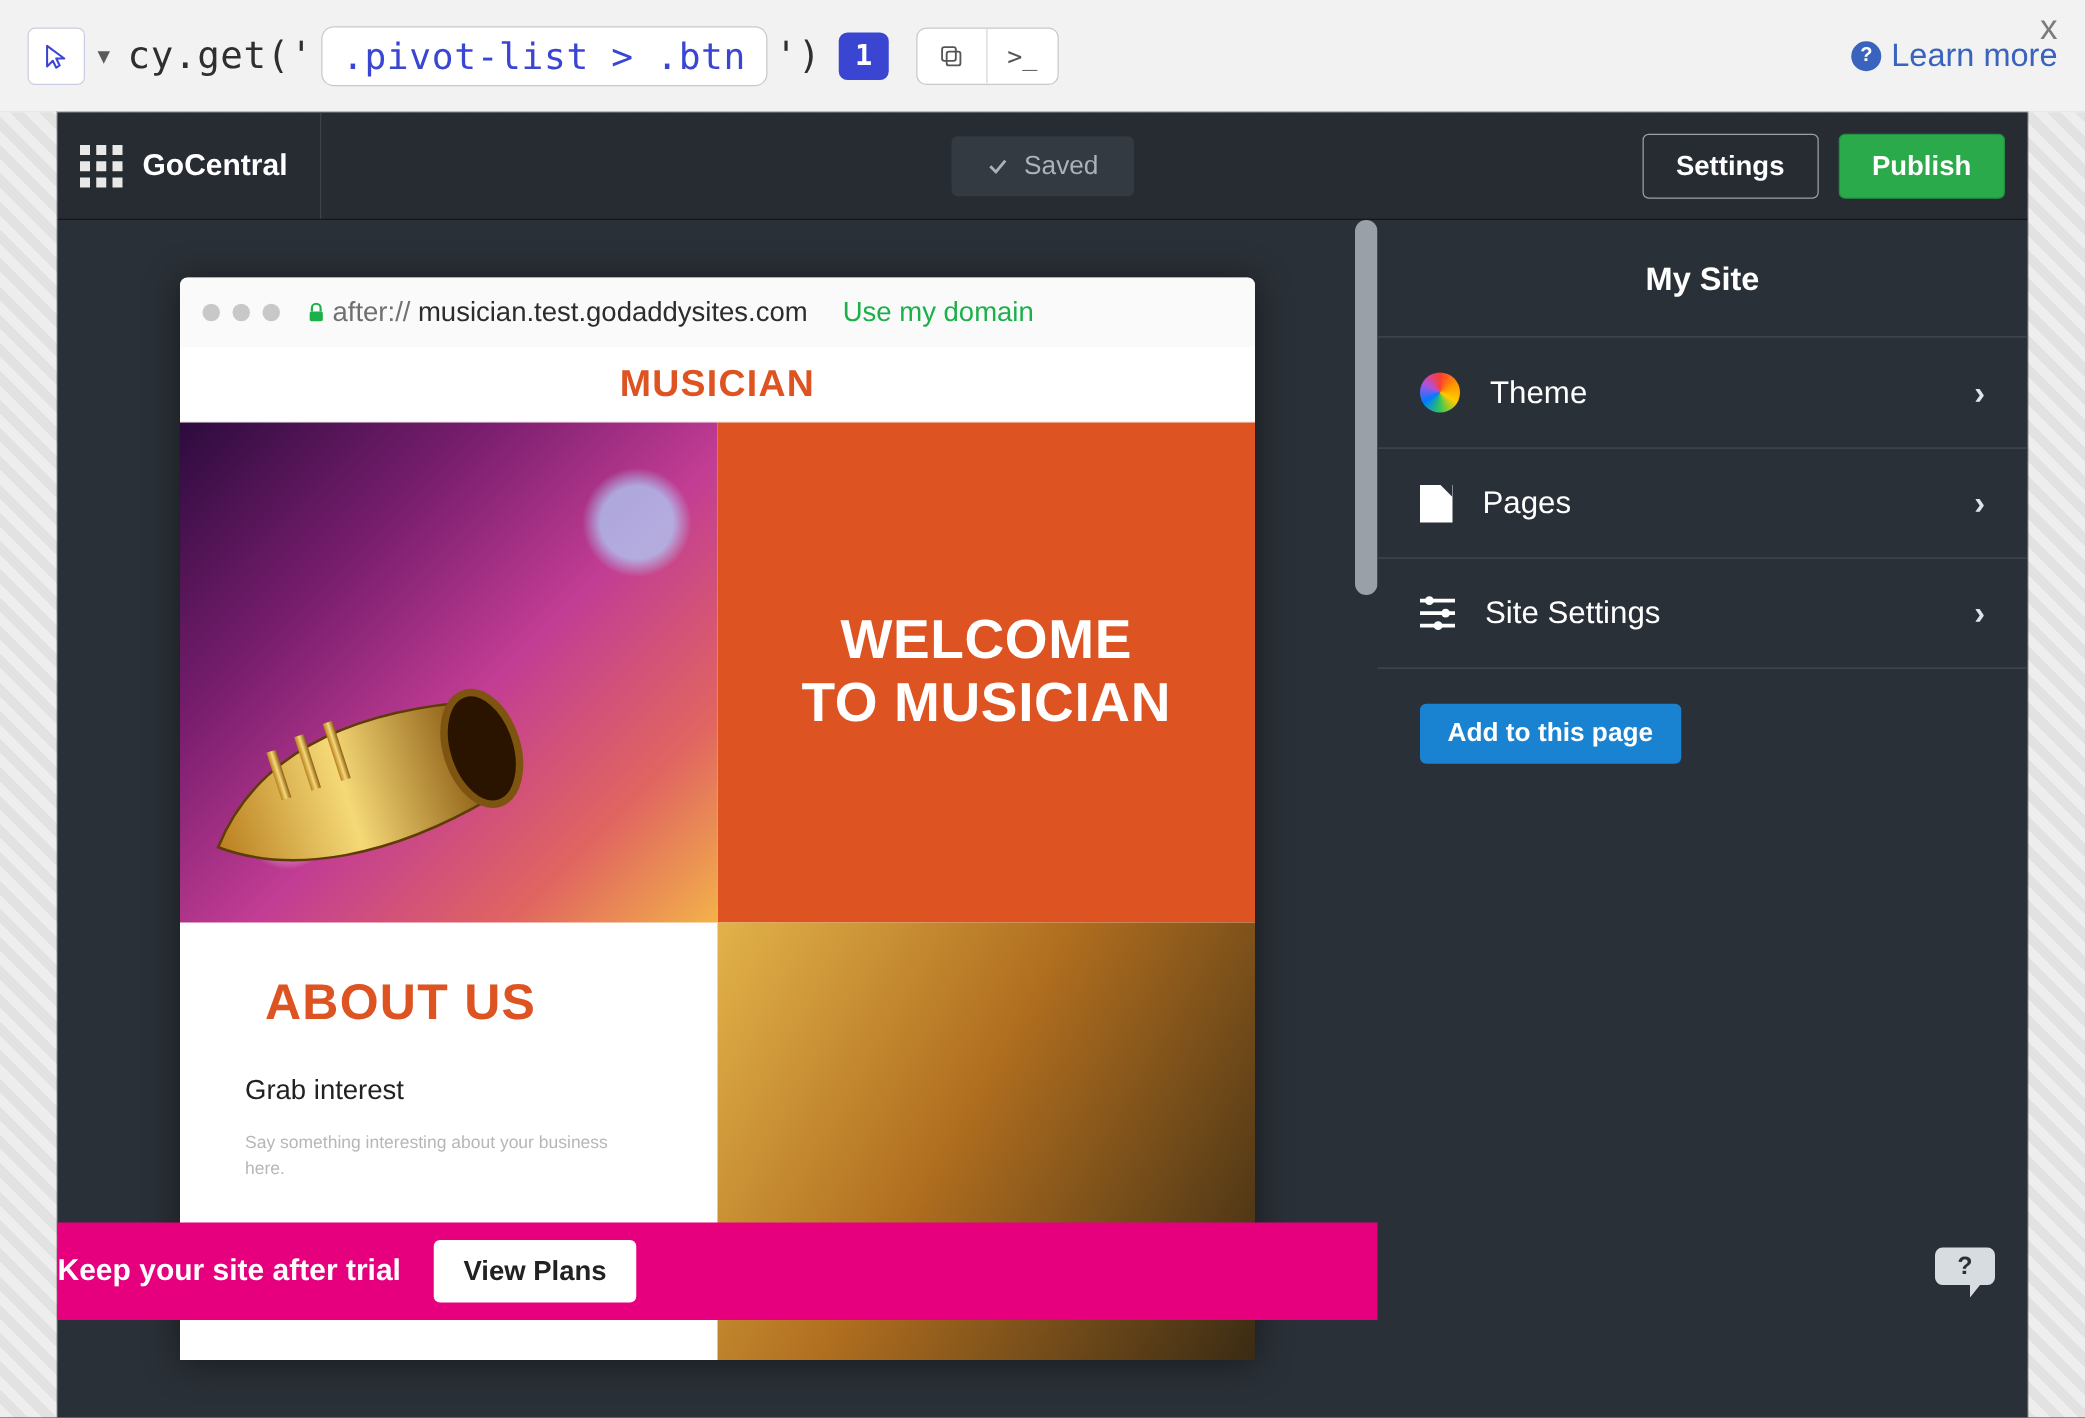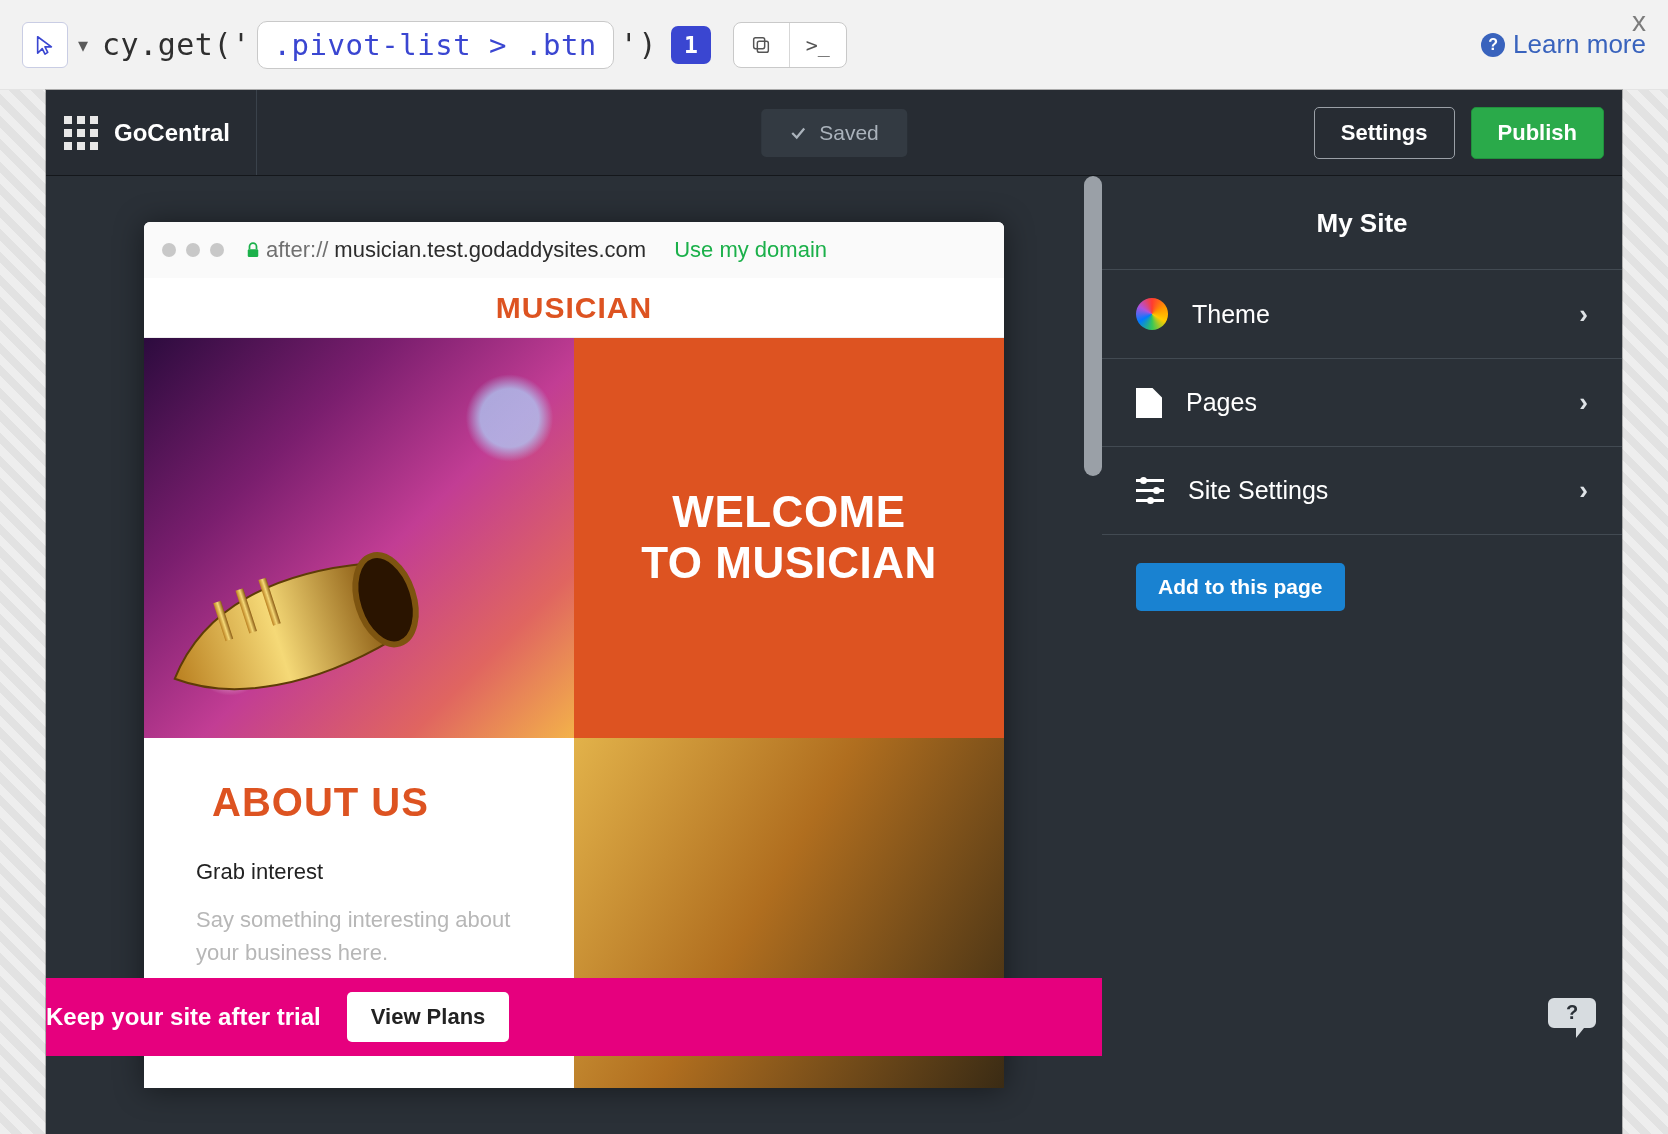--- a/index.html
+++ b/index.html
@@ -155,21 +155,21 @@
     position:relative;}
   .trumpet{position:absolute;left:6px;bottom:32px;transform:rotate(-18deg);}
   .trumpet svg{width:330px;height:190px;}
   .hero-orange{height:400px;background:var(--orange);display:flex;align-items:center;justify-content:center;color:#fff;}
   .hero-orange .txt{font-weight:800;font-size:44px;line-height:1.15;text-align:center;letter-spacing:.5px;}
 
   .about-row{display:grid;grid-template-columns:1fr 1fr;}
   .about-left{background:#fff;padding:42px 52px;min-height:350px;}
   .about-h{color:var(--orange);font-weight:800;font-size:40px;letter-spacing:1px;margin-left:16px;}
   .about-sub{margin-top:34px;font-size:22px;color:#222;}
-  .about-p{margin-top:18px;color:#b7b7b7;font-size:22px;line-height:1.5;max-width:320px;}
+  .about-p{margin-top:18px;color:#b7b7b7;font-size:14px;line-height:1.5;max-width:320px;}
   .about-right{background:linear-gradient(120deg,#e2b24a 0%,#b06e1f 45%,#3a2b14 100%);}
 
   .trial-banner{
     position:absolute;left:0;right:520px;bottom:78px;
     height:78px;background:var(--pink);
     display:flex;align-items:center;gap:26px;color:#fff;
     z-index:1; 
   }
   .trial-text{font-size:24px;font-weight:600;}
   .view-plans{background:#fff;color:#222;padding:12px 24px;border-radius:5px;font-size:22px;font-weight:700;}

